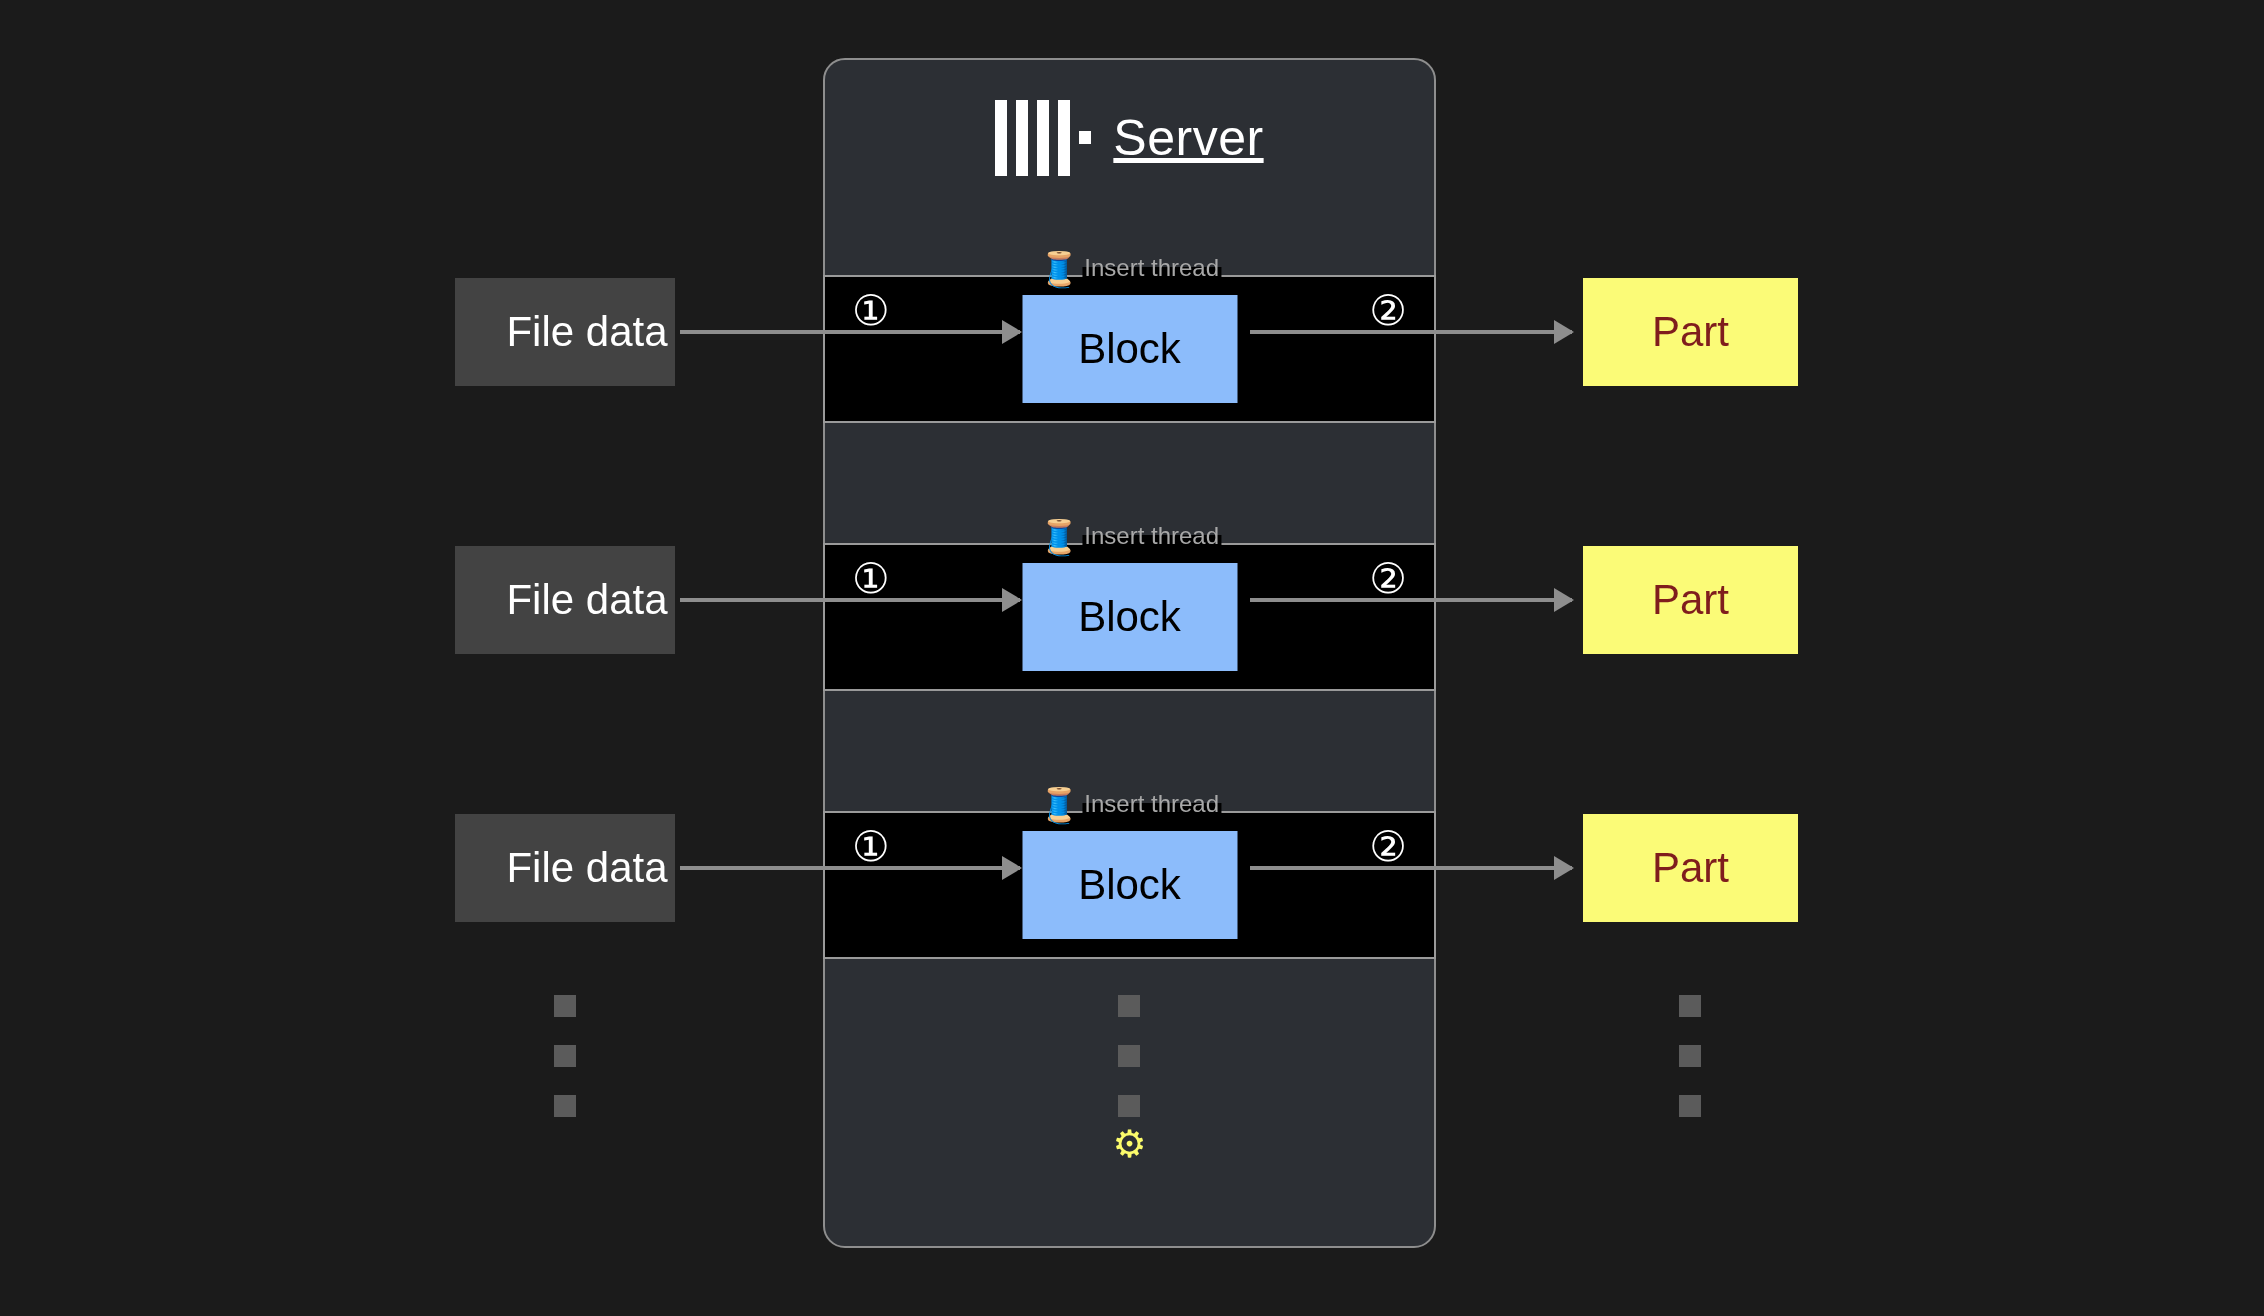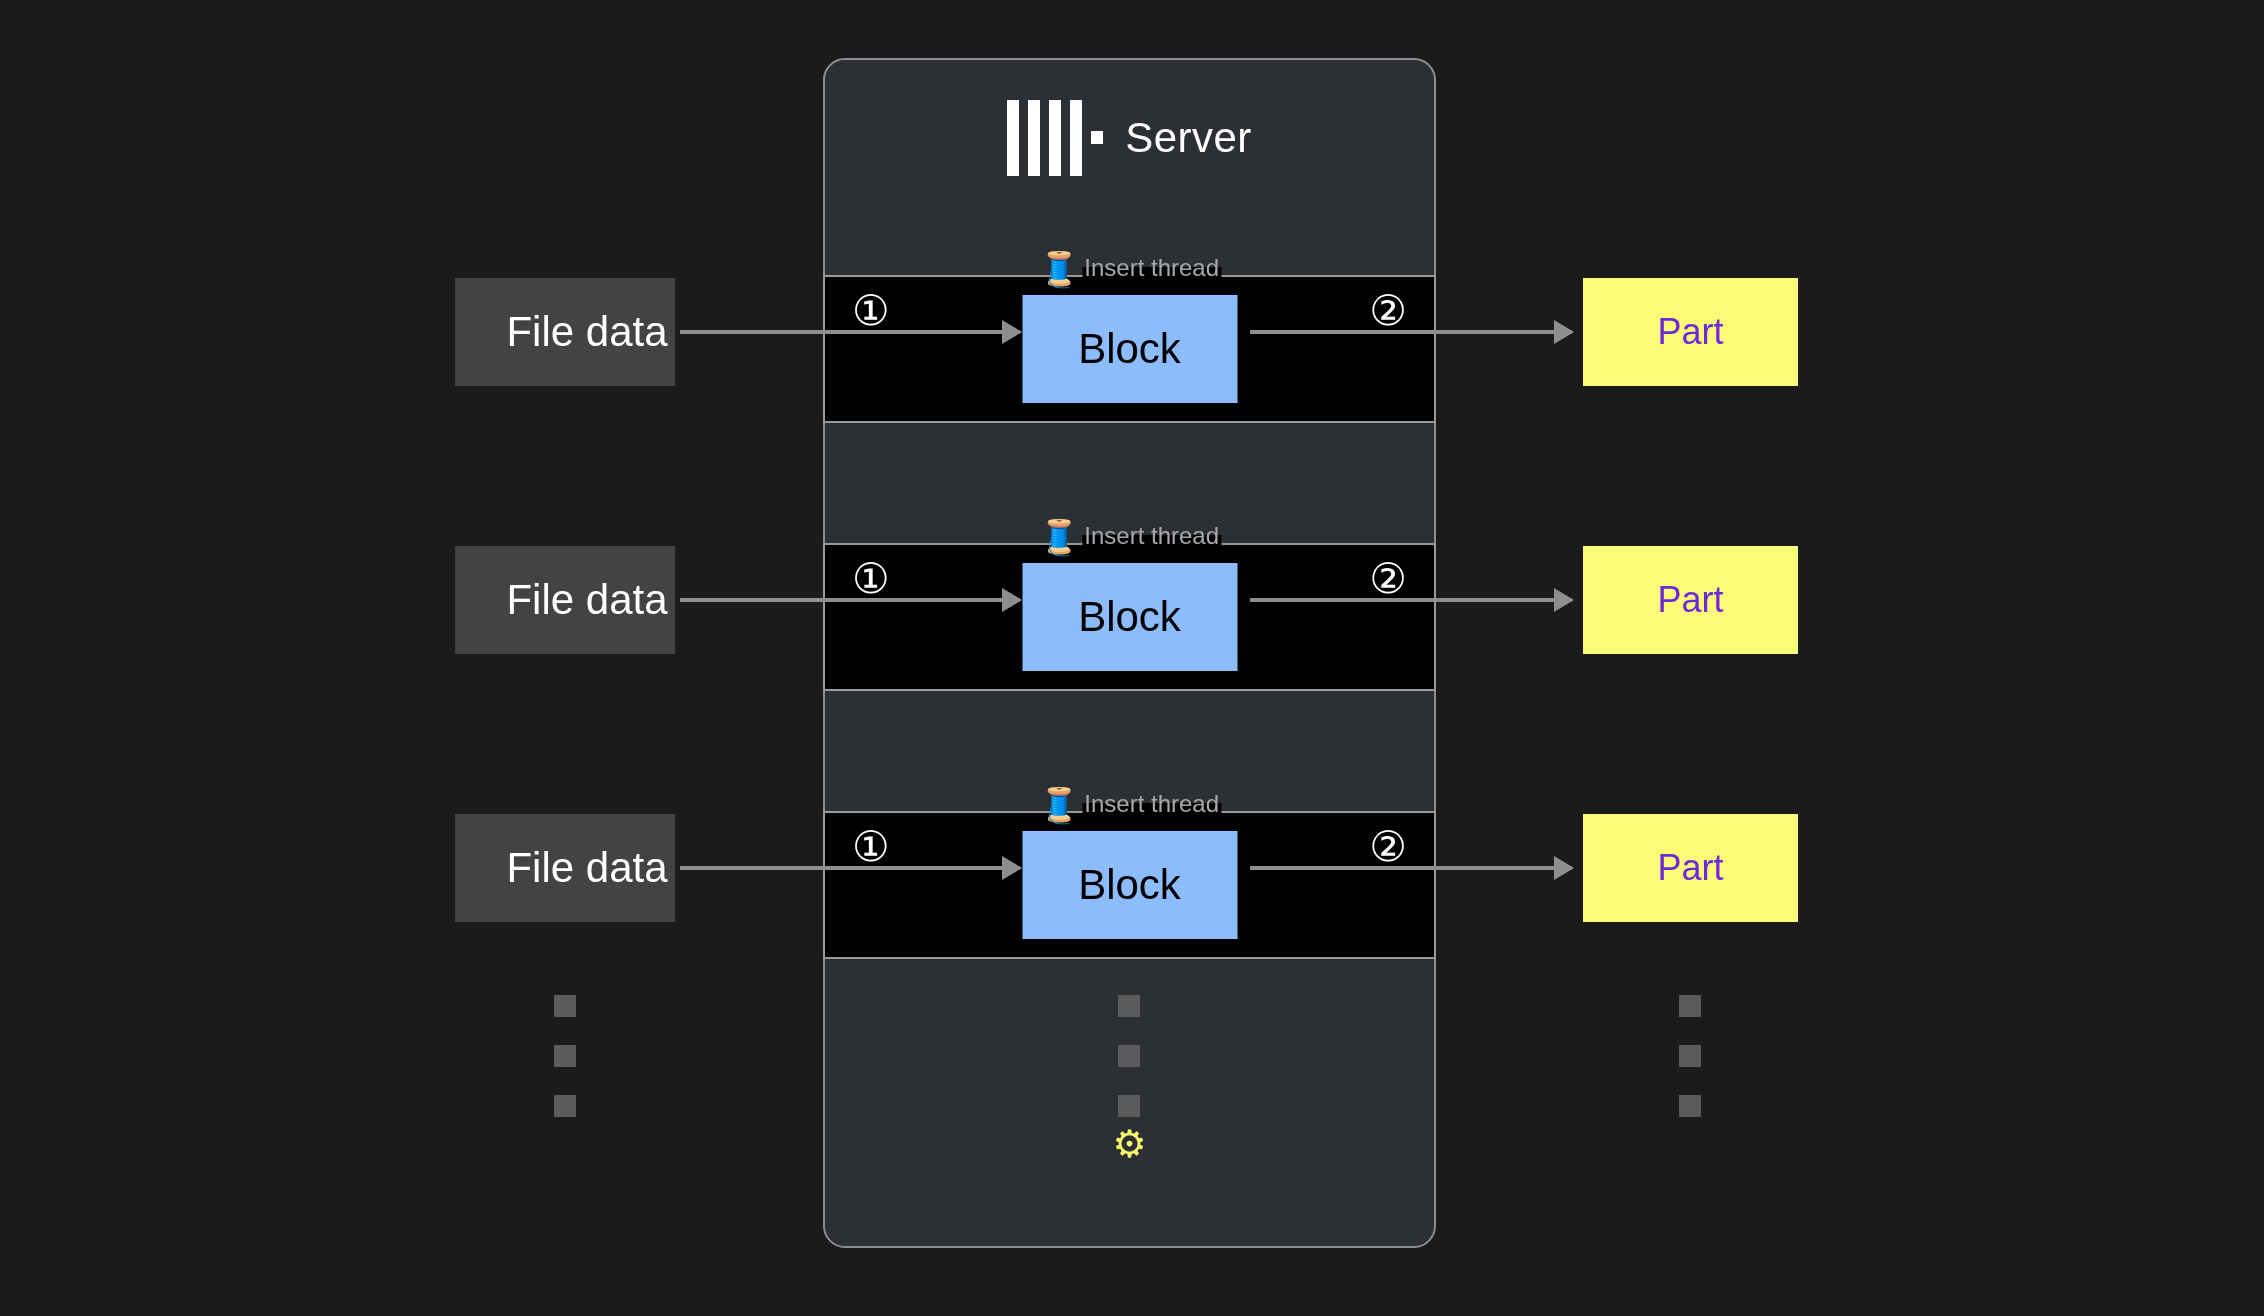--- a/index.html
+++ b/index.html
@@ -56,24 +56,25 @@
   }
   .ch-logo .dot {
     width: 12px;
     height: 13px;
     background: #ffffff;
     margin-bottom: 32px;
   }
 
   .server-title {
     color: #ffffff;
-    font-size: 42px;
+    font-size: 50px;
     font-weight: 400;
     letter-spacing: 0.5px;
     line-height: 1;
+    text-decoration: underline;
   }
 
   
   .thread-row {
     position: absolute;
     left: -2px;
     width: 613px;
     height: 148px;
     background: #000000;
     border-top: 2px solid #9a9a9a;
@@ -169,22 +170,22 @@
   .part-box {
     position: absolute;
     width: 215px;
     height: 108px;
     background: #fbfb77;
     display: flex;
     align-items: center;
     justify-content: center;
   }
   .part-box span {
-    color: #6d28d9;
-    font-size: 36px;
+    color: #7f1d1d;
+    font-size: 42px;
     line-height: 1;
   }
   .part-box.b1 { left: 1583px; top: 278px; }
   .part-box.b2 { left: 1583px; top: 546px; }
   .part-box.b3 { left: 1583px; top: 814px; }
 
   
   .arrow {
     position: absolute;
     height: 4px;

